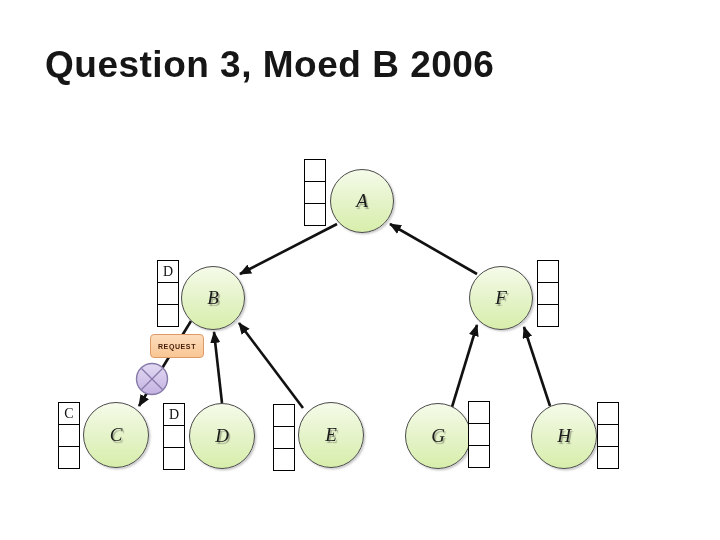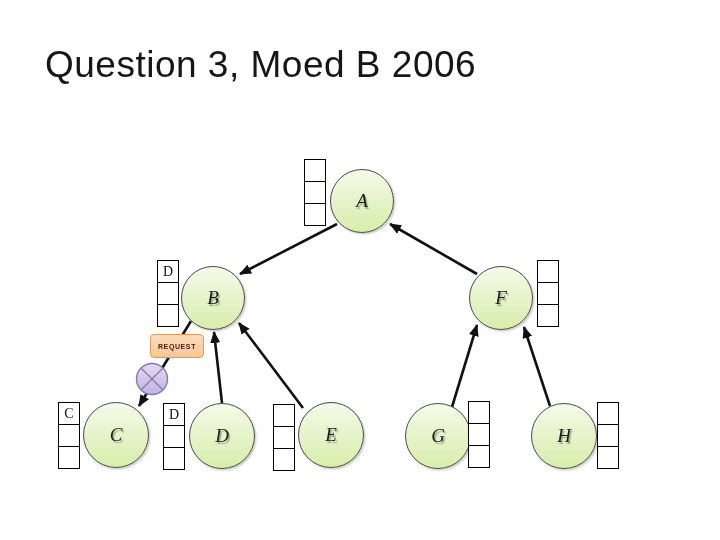--- a/index.html
+++ b/index.html
@@ -8,21 +8,21 @@
     width:720px;height:540px;
     background:#ffffff;
     overflow:hidden;
     font-family:"Liberation Sans", sans-serif;
   }
   .title{
     position:absolute;
     left:45px;top:44px;
     margin:0;
     font-size:37px;
-    font-weight:400;
+    font-weight:700;
     letter-spacing:0.5px;
     color:#161616;
     font-family:"Liberation Sans", sans-serif;
   }
   .diagram{position:absolute;left:0;top:0;width:720px;height:540px;}
   .edges{position:absolute;left:0;top:0;width:720px;height:540px;z-index:1;}
 
   
   .circle{
     position:absolute;

